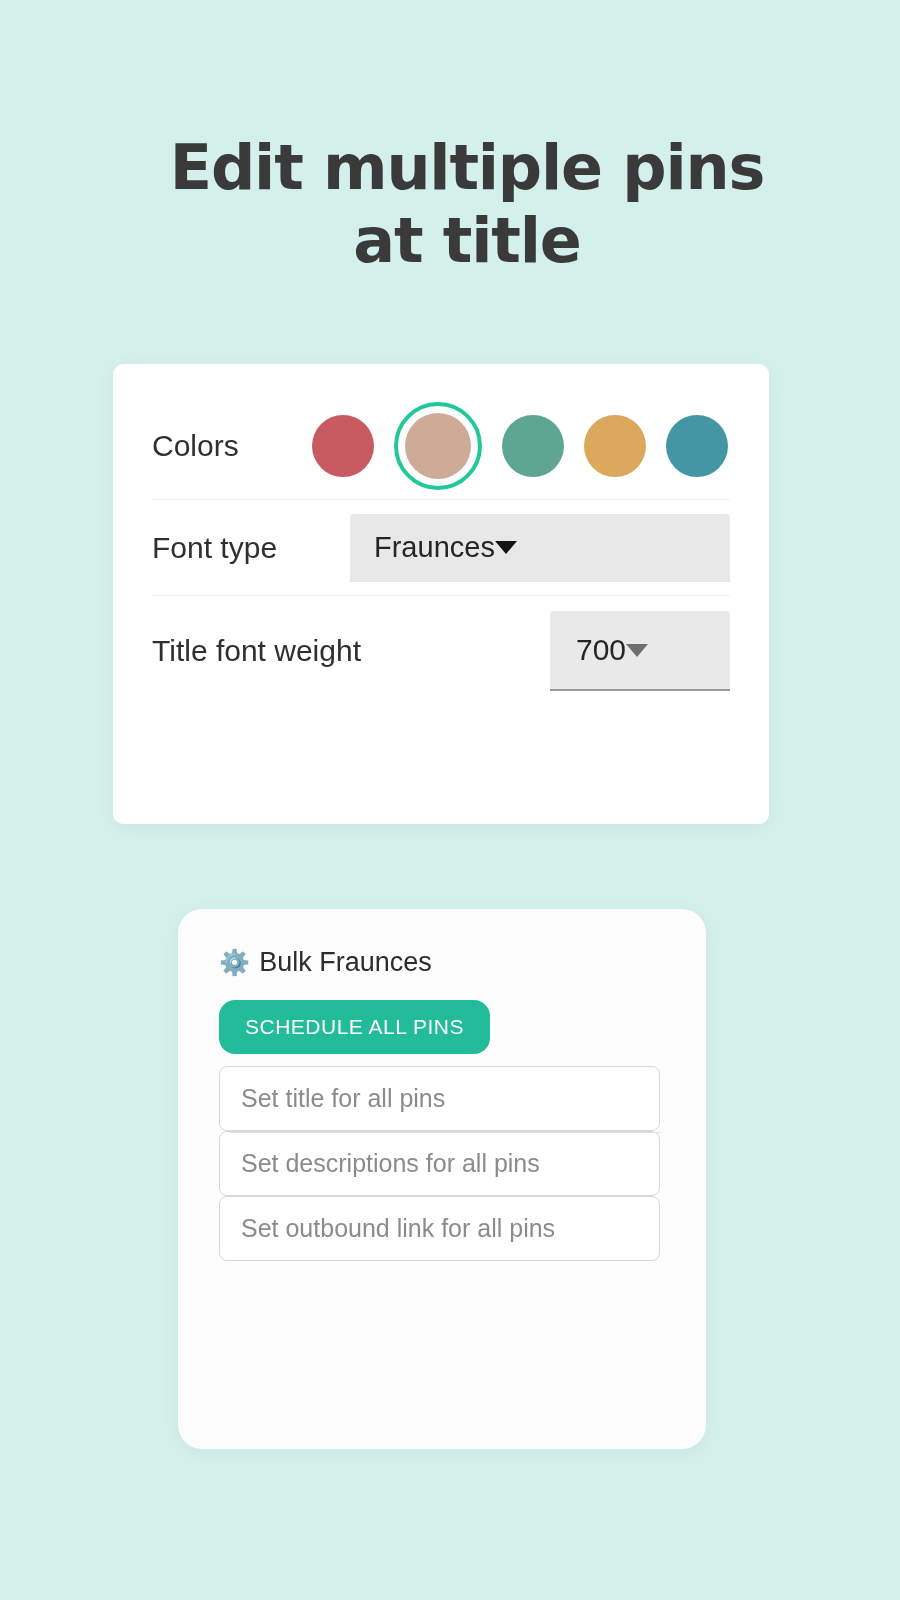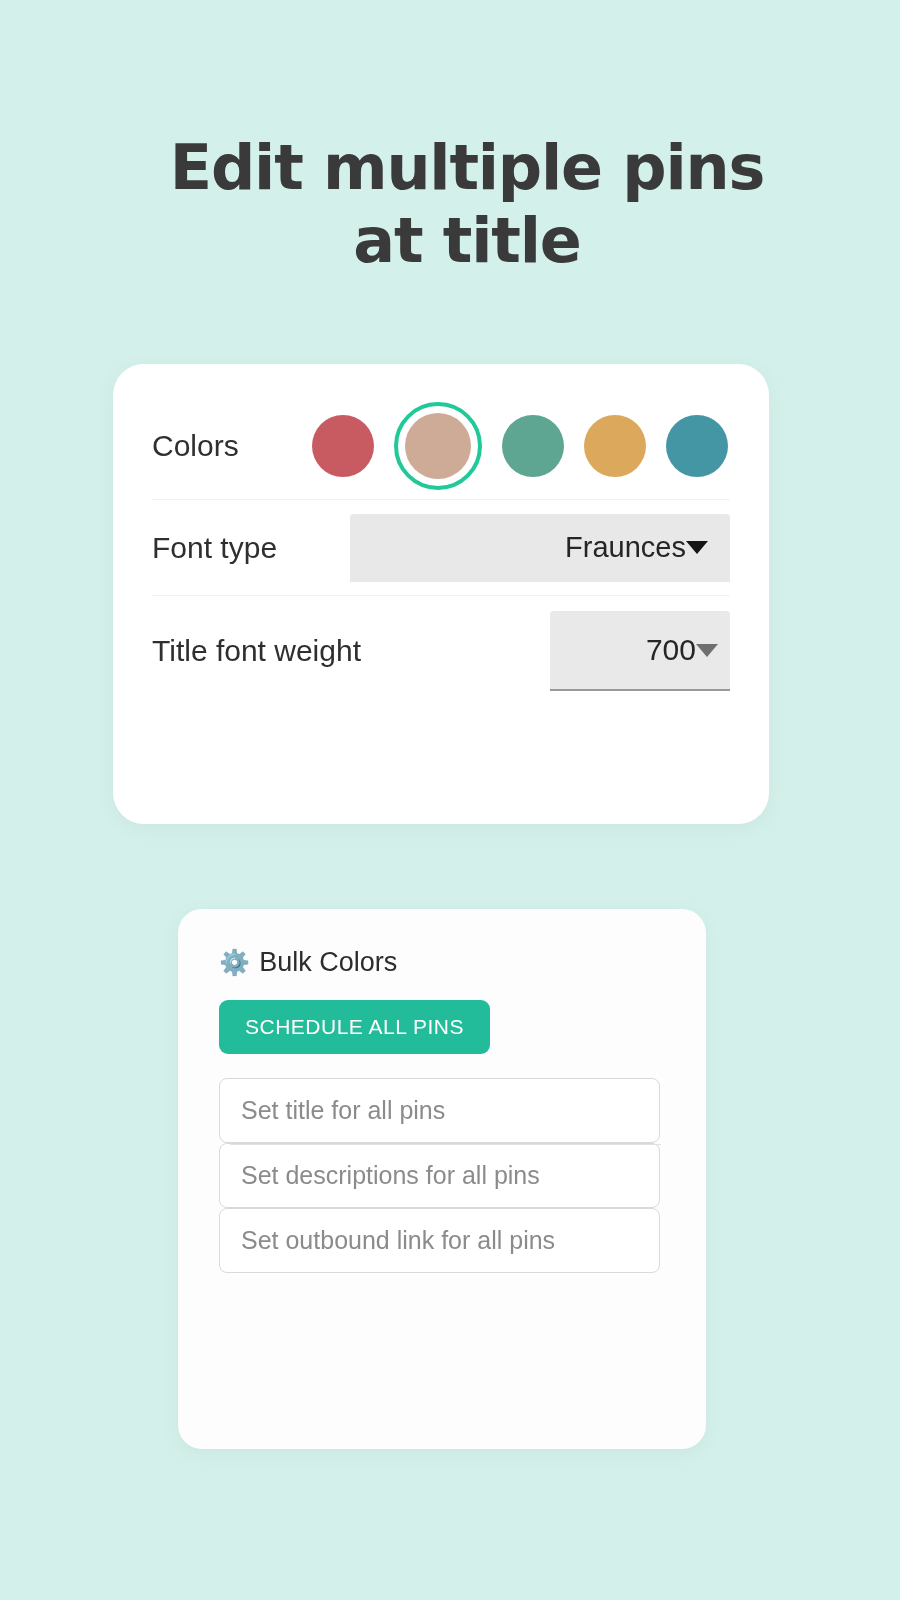--- a/index.html
+++ b/index.html
@@ -33,21 +33,21 @@
   }
 
   
   .settings-card {
     position: absolute;
     left: 113px;
     top: 364px;
     width: 656px;
     height: 460px;
     background: #ffffff;
-    border-radius: 31px;
+    border-radius: 10px;
     box-shadow: 0 4px 18px rgba(80,110,105,0.07);
   }
   .settings-inner {
     position: absolute;
     left: 39px;
     right: 39px;
     top: 28px;
   }
   .row {
     display: flex;
@@ -102,21 +102,21 @@
   
   .row-fonttype { height: 96px; }
   .select-box {
     width: 380px;
     height: 68px;
     background: #e8e8e8;
     border: none;
     border-radius: 4px 4px 0 0;
     display: flex;
     align-items: center;
-    justify-content: flex-end;
+    justify-content: flex-start;
     padding: 0 22px 0 24px;
     box-sizing: border-box;
   }
   .select-value {
     font-size: 29px;
     color: #252525;
     font-family: "Liberation Sans", sans-serif;
   }
   .caret {
     width: 0;
@@ -210,36 +210,36 @@
   .schedule-btn {
     display: inline-block;
     margin-top: 22px;
     background: #22bc9b;
     color: #ffffff;
     font-size: 21px;
     letter-spacing: 0.5px;
     font-family: "Liberation Sans", sans-serif;
     padding: 16px 26px 17px 26px;
     border: none;
-    border-radius: 9px;
+    border-radius: 16px;
     line-height: 1;
   }
 
   .field {
     width: 441px;
     height: 65px;
     box-sizing: border-box;
     border: 1px solid #d9d9d9;
     border-radius: 8px;
     background: #ffffff;
     display: flex;
     align-items: center;
     padding: 0 21px;
   }
-  .field.first { margin-top: 24px; }
+  .field.first { margin-top: 12px; }
   .field-underline {
     position: relative;
   }
   .field-underline::after {
     content: "";
     position: absolute;
     left: 10px;
     right: -2px;
     bottom: -3px;
     height: 1px;
@@ -307,21 +307,21 @@
     </div>
 
   </div>
 </div>
 
 <div class="bulk-card">
   <div class="bulk-inner">
 
     <div class="bulk-title">
       <span class="gear-icon">⚙️</span>
-      <span>Bulk Colors</span>
+      <span>Bulk Fraunces</span>
     </div>
 
     <button class="schedule-btn">SCHEDULE ALL PINS</button>
 
     <div class="field first field-underline">
       <span class="field-placeholder">Set title for all pins</span>
     </div>
 
     <div class="field">
       <span class="field-placeholder">Set descriptions for all pins</span>

